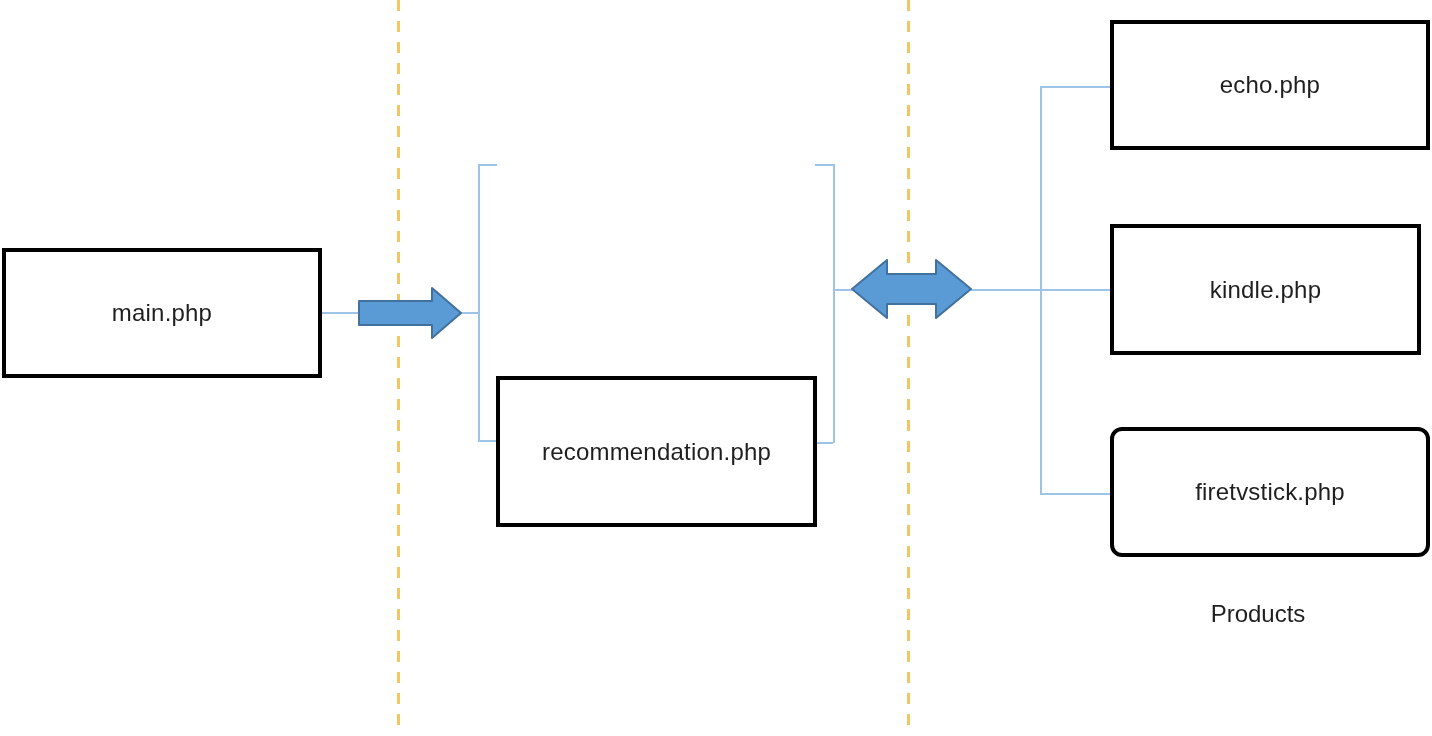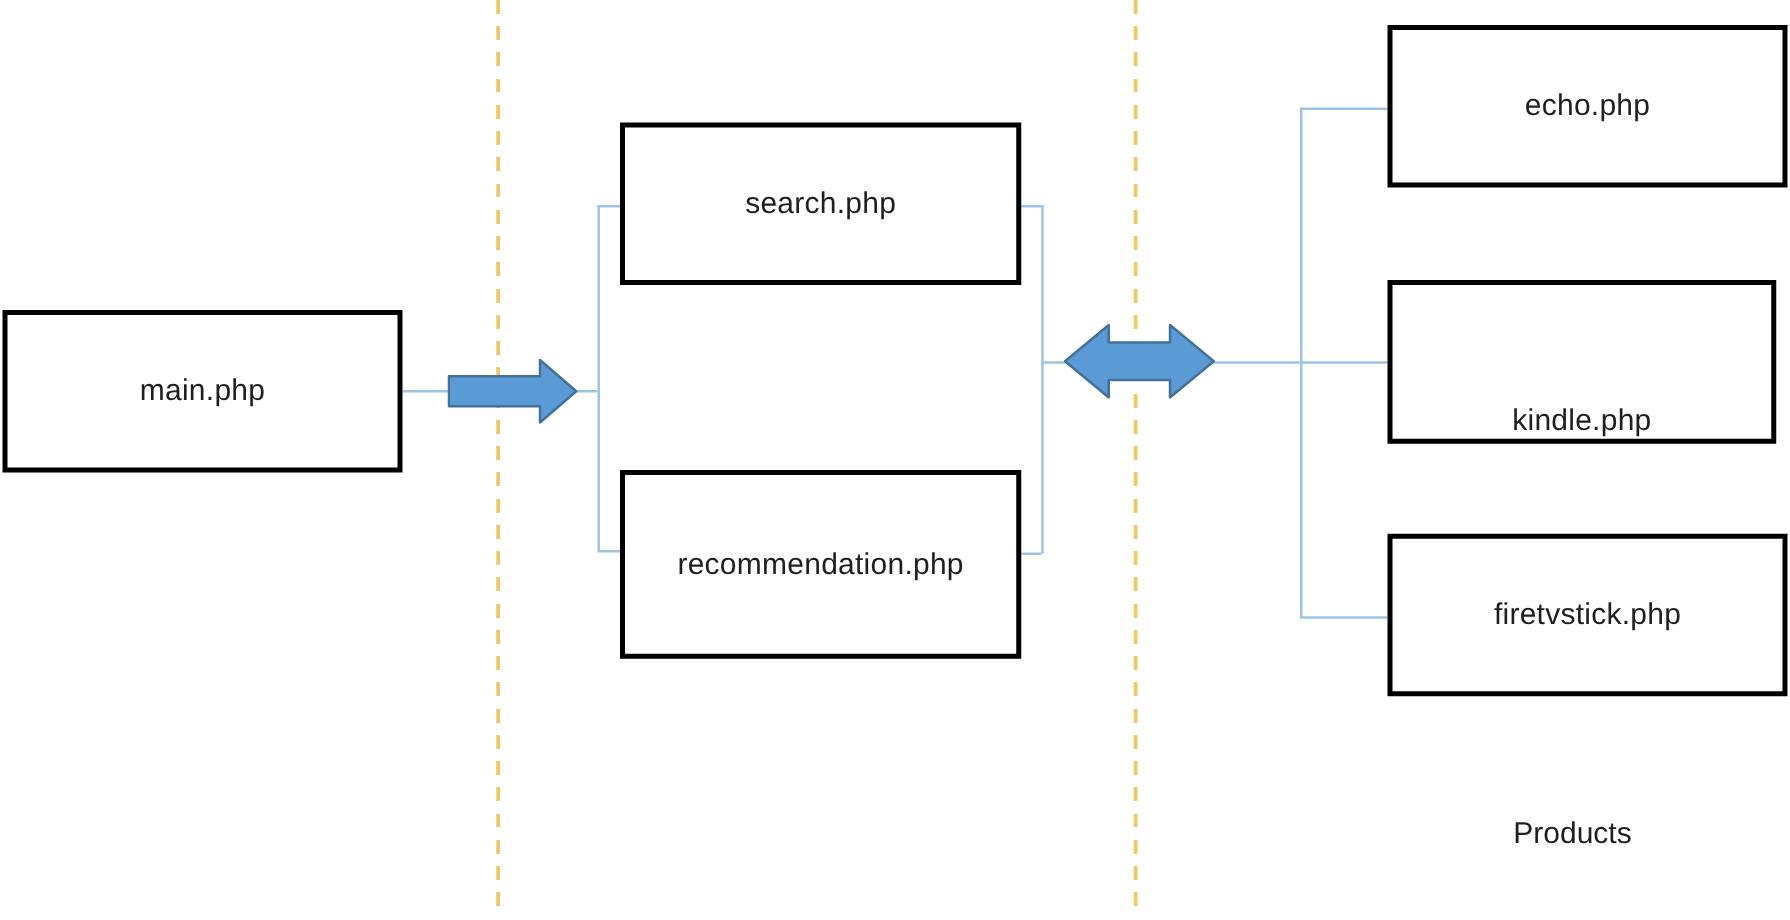--- a/index.html
+++ b/index.html
@@ -75,35 +75,32 @@
   <div class="arrow" style="left:851px;top:259px;">
     <svg width="121" height="60" viewBox="0 0 121 60">
       <polygon points="1,30 36,1 36,15 85,15 85,1 120,30 85,59 85,45 36,45 36,59"></polygon>
     </svg>
   </div>
 
   <div class="node" style="left:2px;top:248px;width:320px;height:130px;">
     <span>main.php</span>
   </div>
 
-  <div class="node" style="left:496px;top:98px;width:321px;height:130px;">
-    <span>search.php</span>
-  </div>
 
   <div class="node" style="left:496px;top:376px;width:321px;height:151px;">
     <span>recommendation.php</span>
   </div>
 
   <div class="node" style="left:1110px;top:20px;width:320px;height:130px;text-align:right;">
     <span>echo.php</span>
   </div>
 
-  <div class="node" style="left:1110px;top:224px;width:311px;height:131px;align-items:flex-end;">
+  <div class="node" style="left:1110px;top:224px;width:311px;height:131px;">
     <span>kindle.php</span>
   </div>
 
-  <div class="node" style="left:1110px;top:427px;width:320px;height:130px;">
+  <div class="node" style="left:1110px;top:427px;width:320px;height:130px;border-radius:12px;">
     <span>firetvstick.php</span>
   </div>
 
-  <div class="group-label" style="left:1148px;top:653px;">Products</div>
+  <div class="group-label" style="left:1148px;top:600px;">Products</div>
 
 </div>
 
 </body></html>

